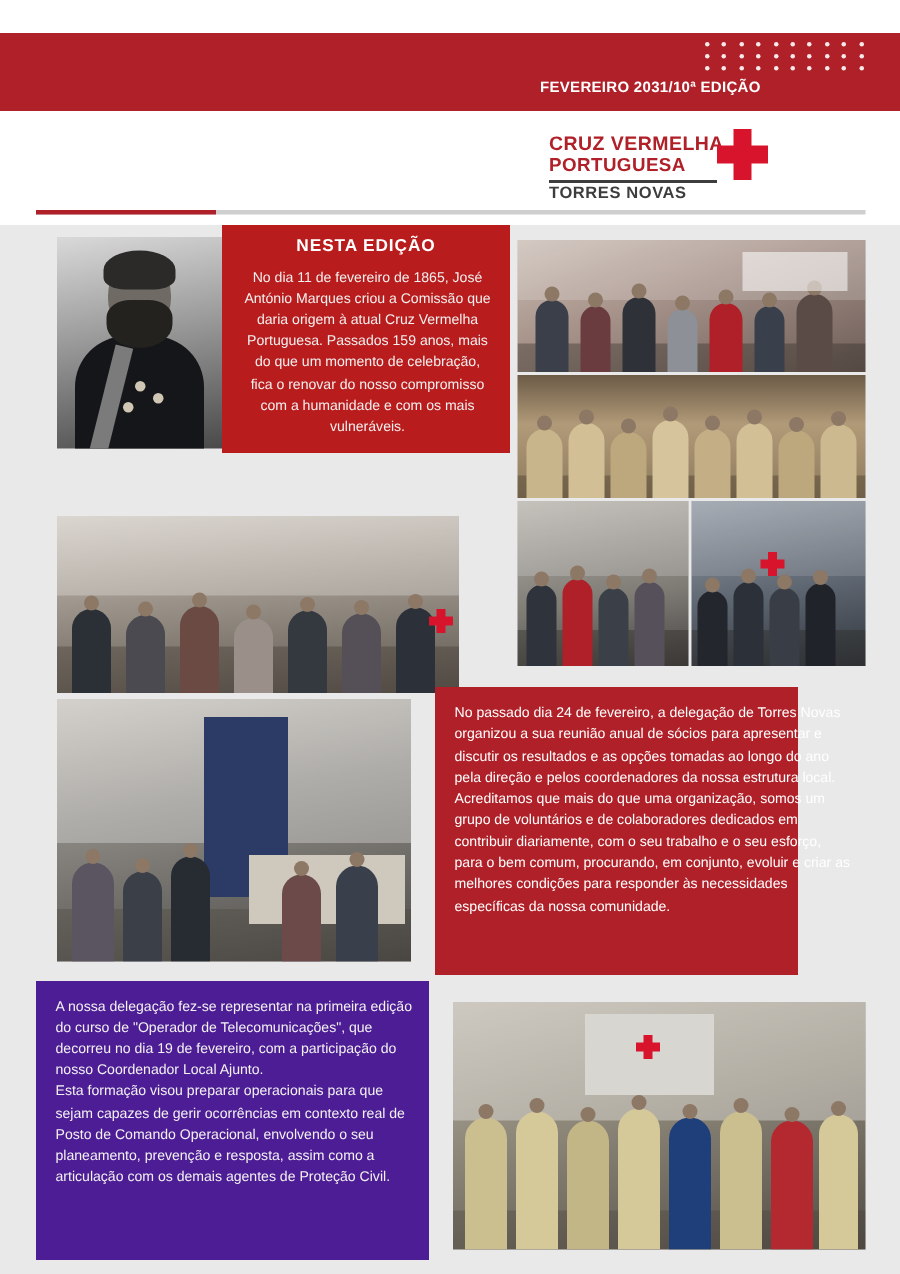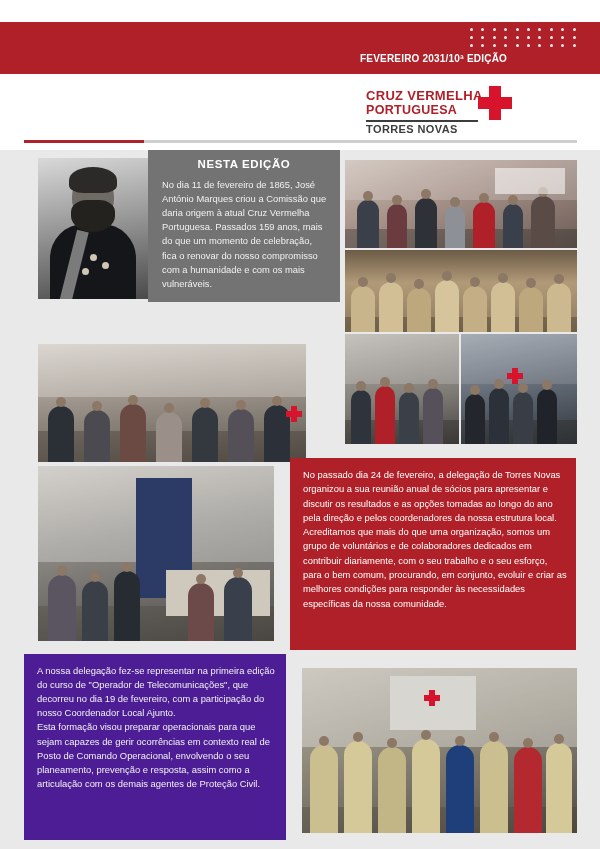--- a/index.html
+++ b/index.html
@@ -237,42 +237,42 @@
     background: #cfc7b4;
   }
 
   
   .nesta-box {
     position: absolute;
     left: 148px;
     top: 150px;
     width: 192px;
     height: 152px;
-    background: #737373;
+    background: #b91c1c;
   }
   .nesta-title {
     position: absolute;
     left: 0;
     top: 8px;
     width: 192px;
     text-align: center;
     font-size: 11.5px;
     font-weight: bold;
     color: #ffffff;
     letter-spacing: 0.6px;
   }
   .nesta-text {
     position: absolute;
     left: 14px;
     top: 28px;
     width: 166px;
     font-size: 9.4px;
     line-height: 1.5;
     color: #f2f0f0;
-    text-align: left;
+    text-align: center;
   }
 
   
   .ph {
     position: absolute;
     overflow: hidden;
   }
 
   #photo-indoor-event {
     left: 345px; top: 160px; width: 232px; height: 88px;
@@ -335,21 +335,21 @@
     width: 100%;
     height: 45%;
     background: rgba(255,255,255,0.18);
   }
 
   
   .red-block {
     position: absolute;
     left: 290px;
     top: 458px;
-    width: 286px;
+    width: 242px;
     height: 192px;
     background: #b02028;
   }
   .red-block p {
     position: absolute;
     left: 13px;
     top: 10px;
     width: 264px;
     margin: 0;
     font-size: 9.4px;

